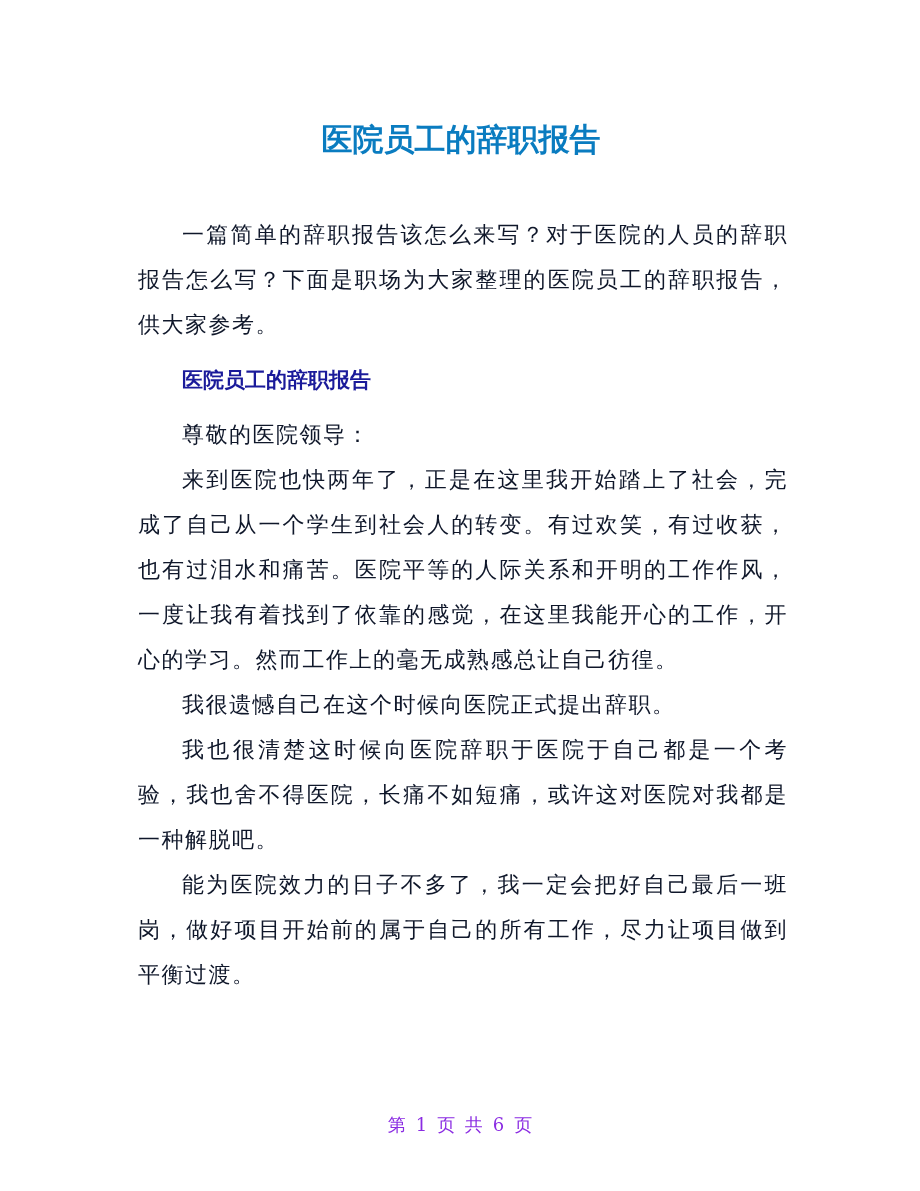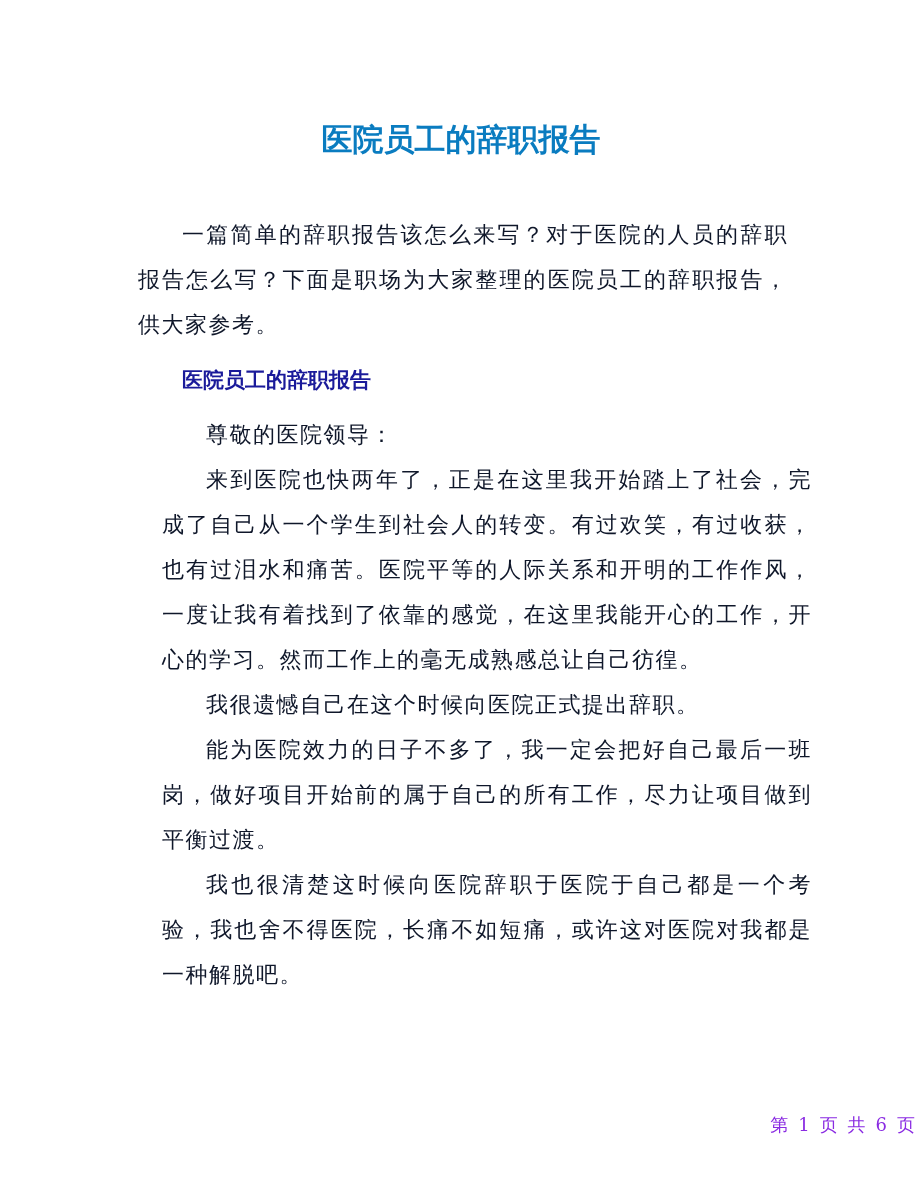--- a/index.html
+++ b/index.html
@@ -61,46 +61,46 @@
       font-weight: bold;
       font-size: 21px;
       line-height: 32px;
       color: #1a1a9a;
     }
     .footer {
       position: absolute;
       left: 0;
       width: 920px;
       top: 1112px;
-      text-align: right;
+      text-align: center;
       font-size: 18px;
       line-height: 26px;
       color: #8a2be2;
       letter-spacing: 2px;
     }
     .footer span { margin: 0 4px; }
   </style>
 </head>
 <body>
 
 <div class="page">
 
   <div class="title">医院员工的辞职报告</div>
 
   <div class="body-text" style="top: 212px;">
     <p class="para">一篇简单的辞职报告该怎么来写？对于医院的人员的辞职报告怎么写？下面是职场为大家整理的医院员工的辞职报告，供大家参考。</p>
   </div>
 
   <div class="subheading">医院员工的辞职报告</div>
 
-  <div class="body-text" style="top: 412px; margin-left: 24px;">
+  <div class="body-text" style="top: 412px;">
     <p class="para-noindent">尊敬的医院领导：</p>
     <p class="para">来到医院也快两年了，正是在这里我开始踏上了社会，完成了自己从一个学生到社会人的转变。有过欢笑，有过收获，也有过泪水和痛苦。医院平等的人际关系和开明的工作作风，一度让我有着找到了依靠的感觉，在这里我能开心的工作，开心的学习。然而工作上的毫无成熟感总让自己彷徨。</p>
     <p class="para">我很遗憾自己在这个时候向医院正式提出辞职。</p>
+    <p class="para">我也很清楚这时候向医院辞职于医院于自己都是一个考验，我也舍不得医院，长痛不如短痛，或许这对医院对我都是一种解脱吧。</p>
     <p class="para">能为医院效力的日子不多了，我一定会把好自己最后一班岗，做好项目开始前的属于自己的所有工作，尽力让项目做到平衡过渡。</p>
-    <p class="para">我也很清楚这时候向医院辞职于医院于自己都是一个考验，我也舍不得医院，长痛不如短痛，或许这对医院对我都是一种解脱吧。</p>
   </div>
 
   <div class="footer">
     <span>第</span><span>1</span><span>页  共</span><span>6</span><span>页</span>
   </div>
 
 </div>
 
 </body></html>

